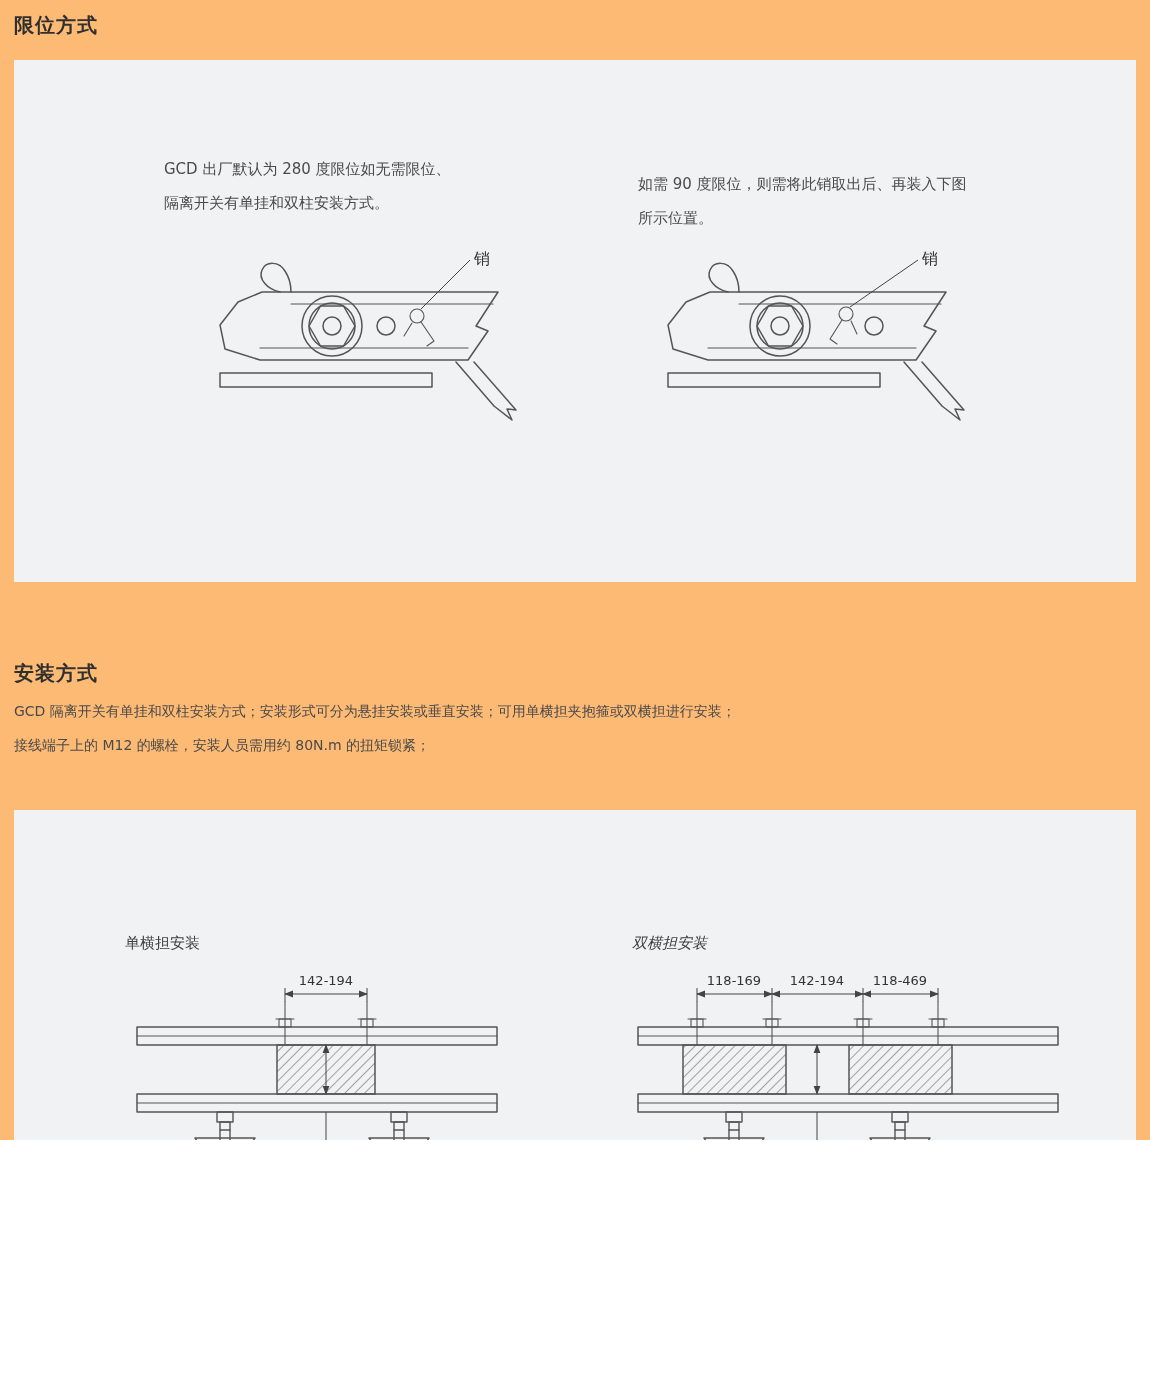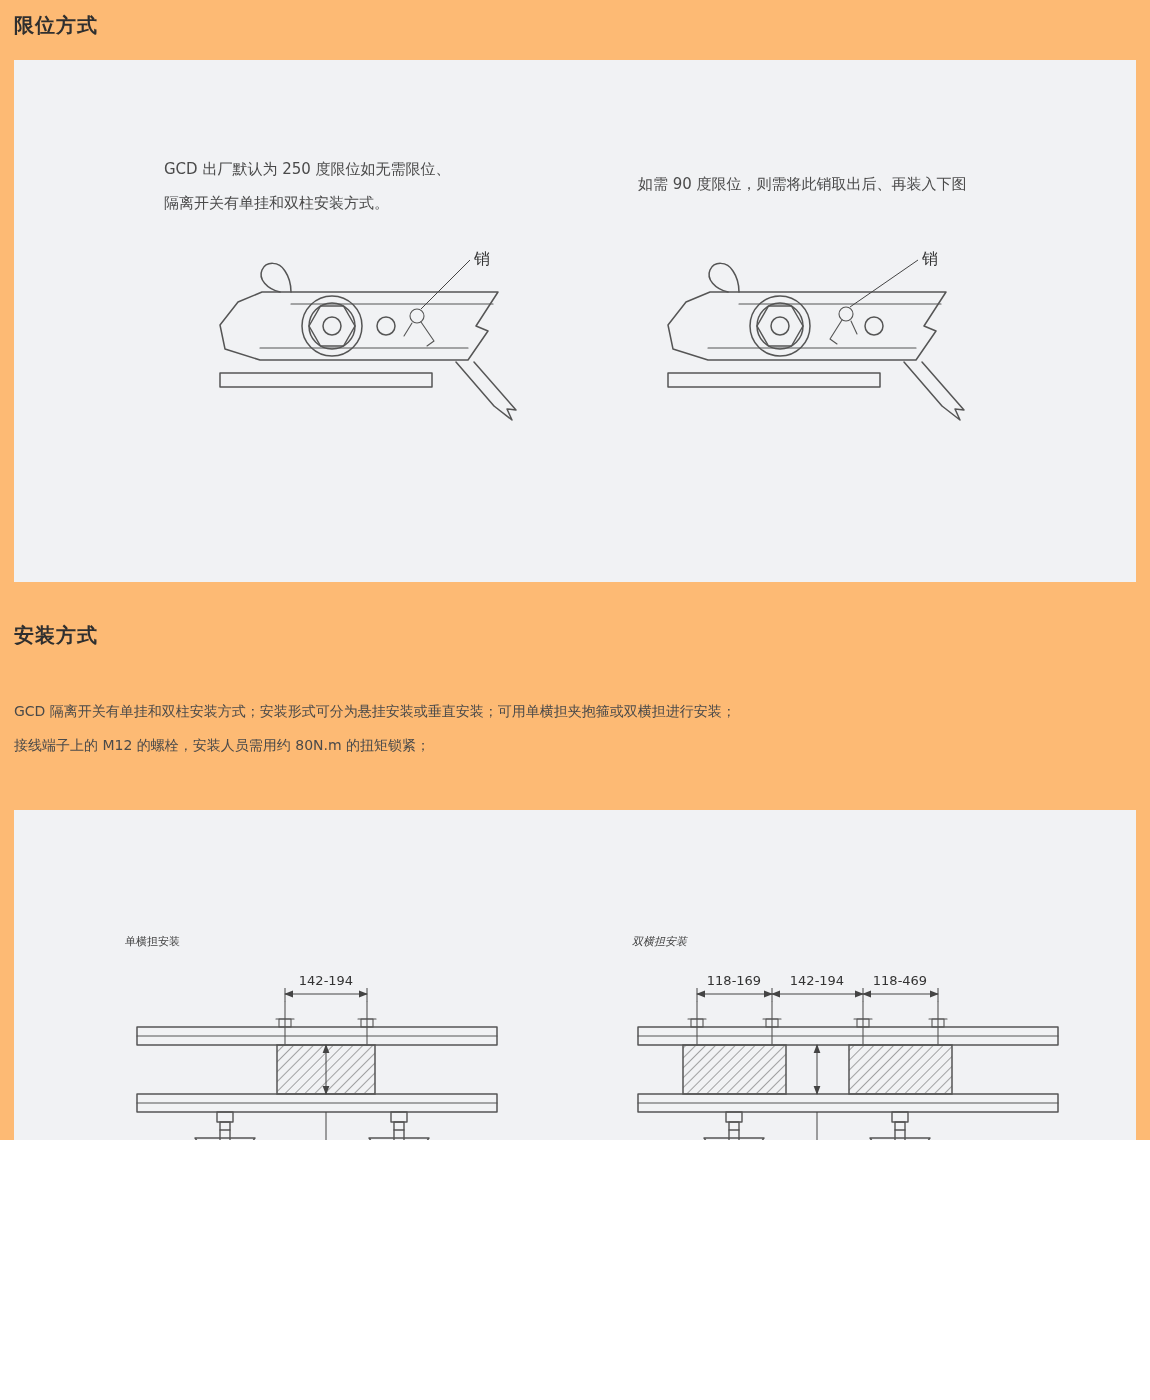--- a/index.html
+++ b/index.html
@@ -1,31 +1,31 @@
 <!DOCTYPE html>
 <html><head>
 <meta charset="utf-8">
 <style>
   html,body{margin:0;padding:0;background:#ffffff;}
   .page{position:relative;width:1150px;height:1140px;background:#fdba74;
         font-family:"DejaVu Sans","Liberation Sans",sans-serif;overflow:hidden;}
   .sec-title{position:absolute;left:14px;margin:0;font-size:20px;font-weight:700;
              color:#2f2f2f;letter-spacing:1px;}
   #limit-title{top:12px;}
-  #install-title{top:622px;}
+  #install-title{top:660px;}
   .panel{position:absolute;left:14px;width:1122px;background:#f1f2f4;}
   #panel-limit{top:60px;height:522px;}
   #panel-install{top:810px;height:578px;}
   .note{position:absolute;top:92px;font-size:15px;color:#4a4a4a;line-height:34px;}
   .note p{margin:0;}
   #note-left{left:150px;}
   #note-right{left:624px;margin-top:15px;}
   .para{position:absolute;left:14px;top:694px;font-size:14px;color:#4a4a4a;line-height:34px;}
   .para p{margin:0;}
-  .diag-title{position:absolute;top:124px;font-size:11px;color:#3f3f3f;}
+  .diag-title{position:absolute;top:124px;font-size:15px;color:#3f3f3f;}
   #title-single{left:111px;}
   #title-double{left:618px;font-style:italic;}
   svg.draw{position:absolute;overflow:visible;}
   #draw-160{left:150px;top:170px;}
   #draw-90{left:598px;top:170px;}
   #draw-single{left:85px;top:162px;}
   #draw-double{left:596px;top:162px;}
   .sketch{stroke:#555;fill:none;stroke-width:1.5;stroke-linejoin:round;stroke-linecap:round;}
   .thin{stroke-width:1.1;}
   .dim-line{stroke:#444;stroke-width:1;fill:none;}
@@ -67,26 +67,27 @@
   </defs>
 </svg>
 
 <div class="page">
 
   <h2 class="sec-title" id="limit-title">限位方式</h2>
 
   <div class="panel" id="panel-limit">
 
     <div class="note" id="note-left">
-      <p>GCD 出厂默认为 250 度限位如无需限位、</p>
+      <p>GCD 出厂默认为 280 度限位如无需限位、</p>
       <p>隔离开关有单挂和双柱安装方式。</p>
     </div>
 
     <div class="note" id="note-right">
       <p>如需 90 度限位，则需将此销取出后、再装入下图</p>
+      <p>所示位置。</p>
     </div>
 
     <svg class="draw" id="draw-160" width="370" height="215" viewBox="0 0 370 215">
       <g class="sketch">
         <path d="M 98 62 L 334 62 L 312 96 L 324 101 L 304 130 L 96 130 L 61 119 L 56 95 L 74 72 Z"></path>
         <path d="M 116 62 C 103 59 94 49 98 40 C 102 31 115 31 121 41 C 125 47 127 55 127 62"></path>
         <line class="thin" x1="127" y1="74" x2="329" y2="74"></line>
         <line class="thin" x1="96" y1="118" x2="304" y2="118"></line>
         <circle cx="168" cy="96" r="30"></circle>
         <circle cx="168" cy="96" r="23"></circle>

